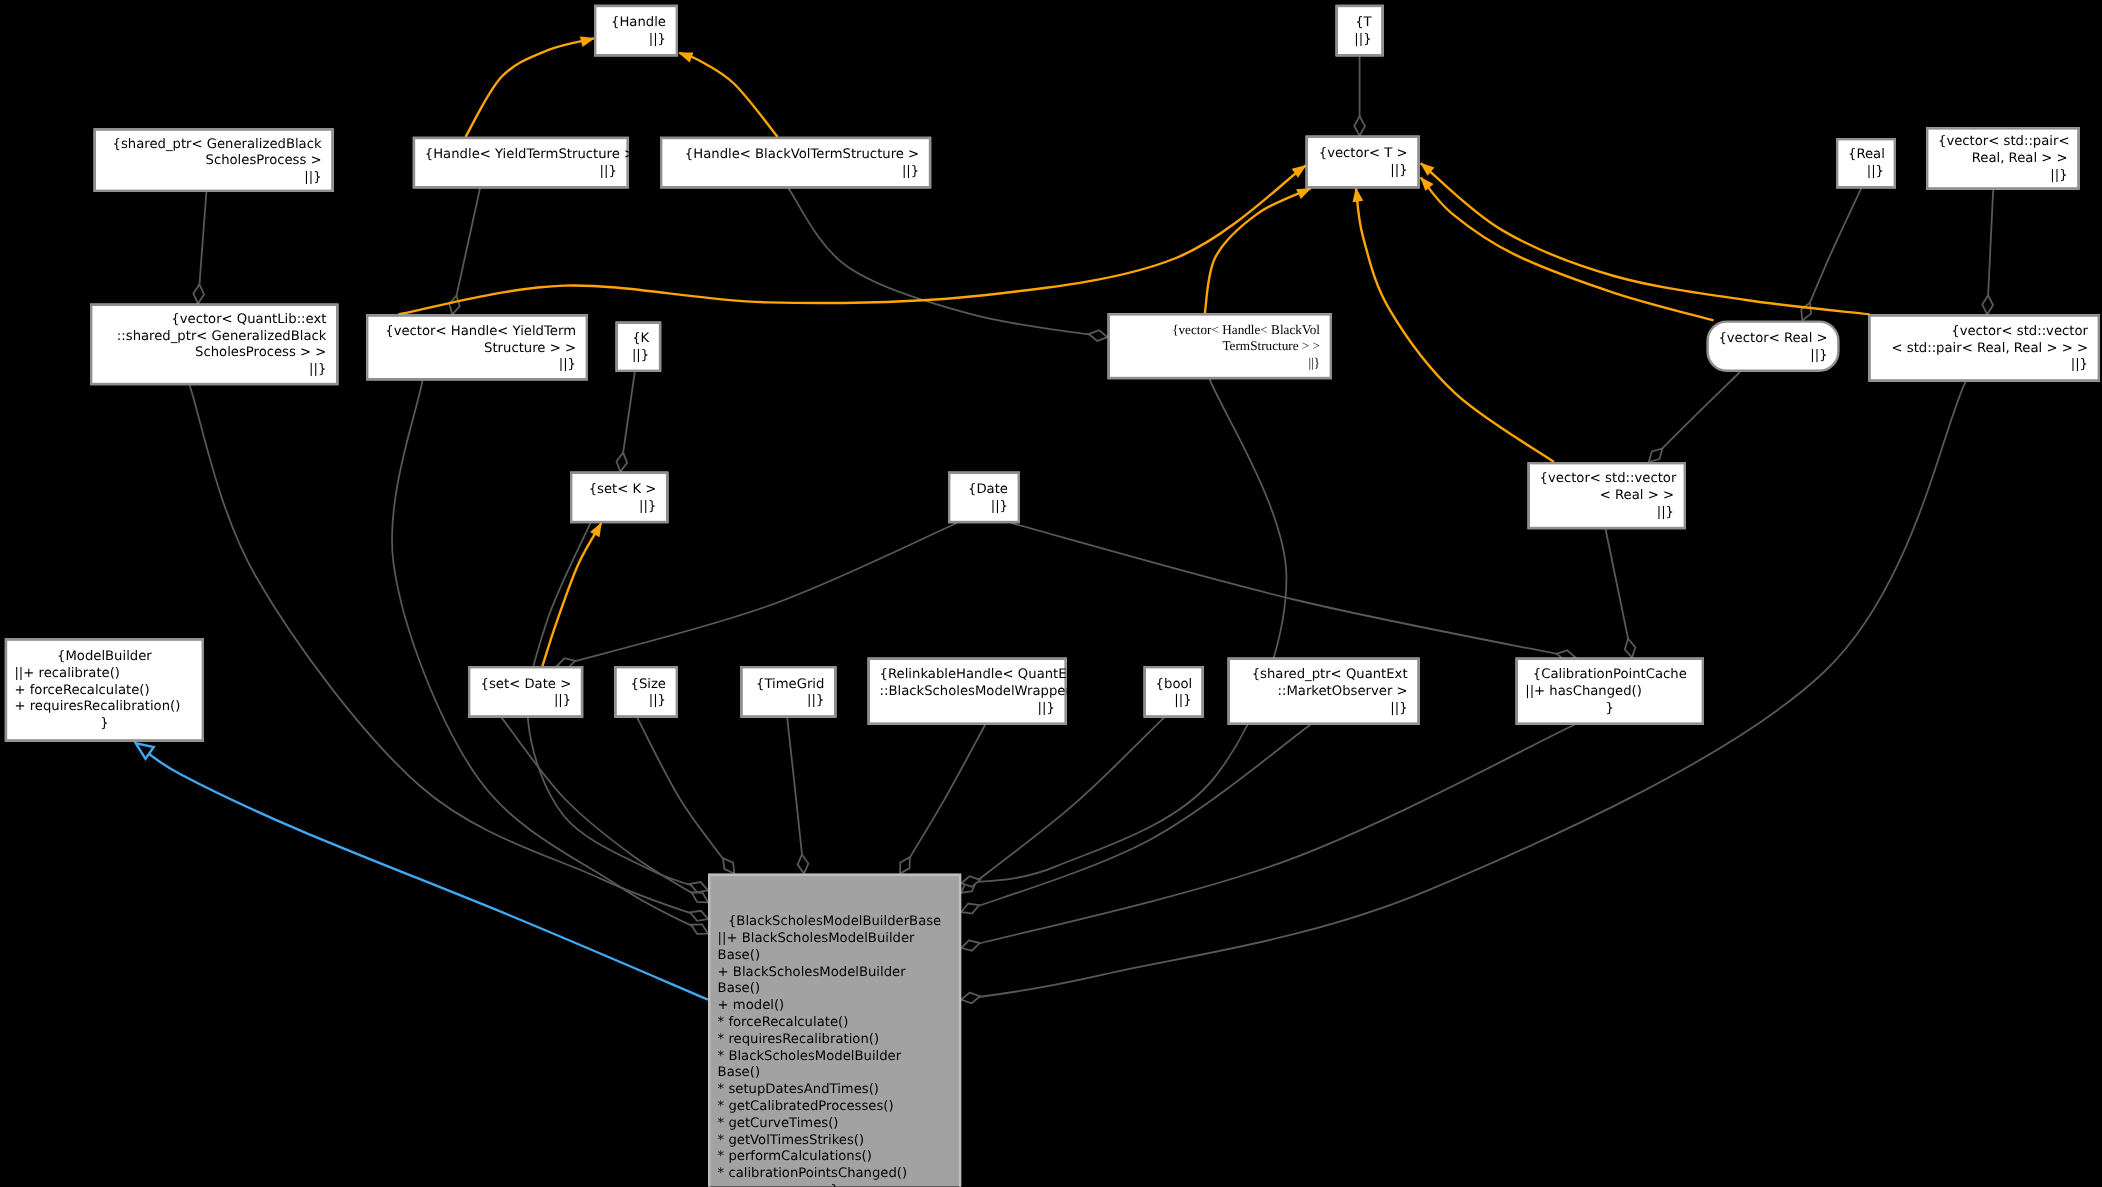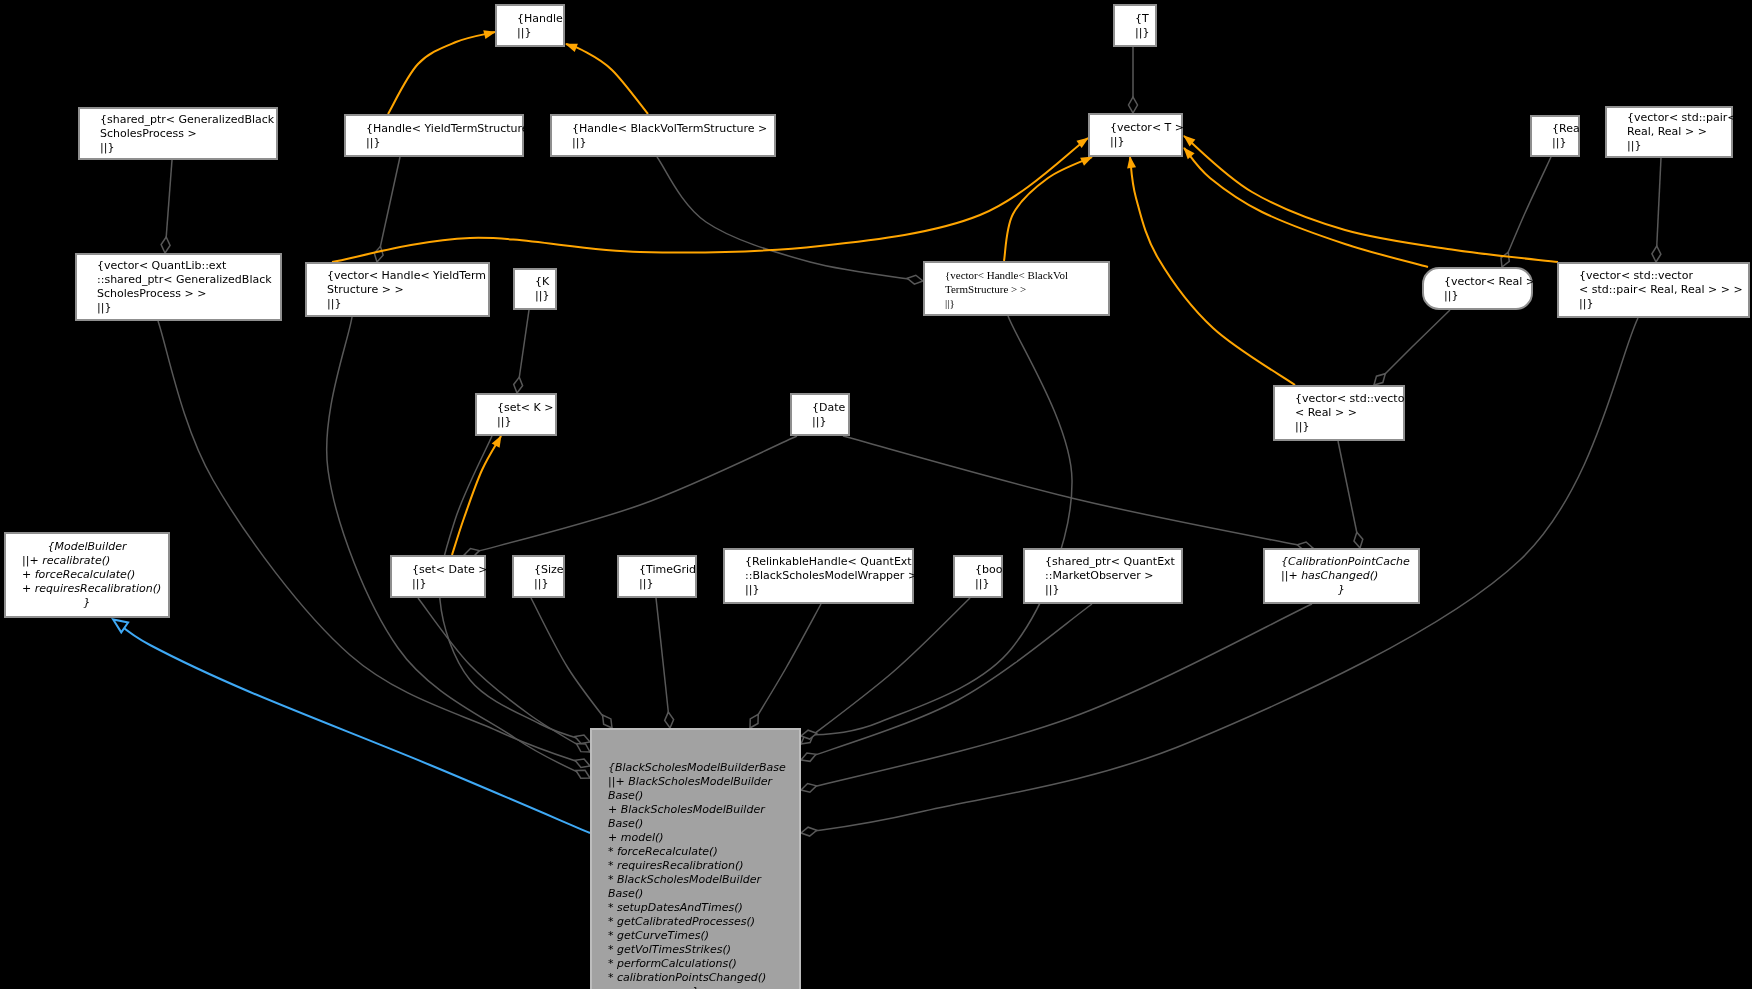--- a/index.html
+++ b/index.html
@@ -8,24 +8,24 @@
     font-family:"DejaVu Sans","Liberation Sans",sans-serif;overflow:hidden;
   }
   #edges{position:absolute;left:0;top:0;}
   .node{
     position:absolute;box-sizing:border-box;
     background:var(--box-fill,#fff);
     border:2px solid var(--box-border,#909090);
     color:var(--text,#000);
     font-size:11px;line-height:14px;
     display:flex;flex-direction:column;justify-content:center;
-    text-align:left;white-space:nowrap;padding:2px 20px;
+    text-align:right;white-space:nowrap;padding:2px 8px;
     z-index:2;
   }
-  .node.members{text-align:left;padding:2px 16px;font-style:italic;}
+  .node.members{text-align:left;padding:2px 6px;}
   .node.members .ln:first-child,
   .node.members .ln:last-child{text-align:center;}
   .node.gray{background:var(--main-fill,#a2a2a2);border-color:var(--main-border,#bdbdbd);}
   .ln{display:block;}
 </style>
 </head>
 <body>
 
 <div id="canvas">
   <svg id="edges" width="1752" height="989">
@@ -246,21 +246,21 @@
       <div class="ln">||}</div>
     </div>
     <div class="node" style="left: 512px; top: 555px; width: 53px; height: 43px;">
       <div class="ln">{Size</div>
       <div class="ln">||}</div>
     </div>
     <div class="node" style="left: 617px; top: 555px; width: 80px; height: 43px;">
       <div class="ln">{TimeGrid</div>
       <div class="ln">||}</div>
     </div>
-    <div class="node" style="left: 723px; top: 548px; width: 191px; height: 56px;">
+    <div class="node" style="left: 723px; top: 548px; width: 166px; height: 56px;">
       <div class="ln">{RelinkableHandle&lt; QuantExt</div>
       <div class="ln">::BlackScholesModelWrapper &gt;</div>
       <div class="ln">||}</div>
     </div>
     <div class="node" style="left: 953px; top: 555px; width: 50px; height: 43px;">
       <div class="ln">{bool</div>
       <div class="ln">||}</div>
     </div>
     <div class="node" style="left: 1023px; top: 548px; width: 160px; height: 56px;">
       <div class="ln">{shared_ptr&lt; QuantExt</div>

